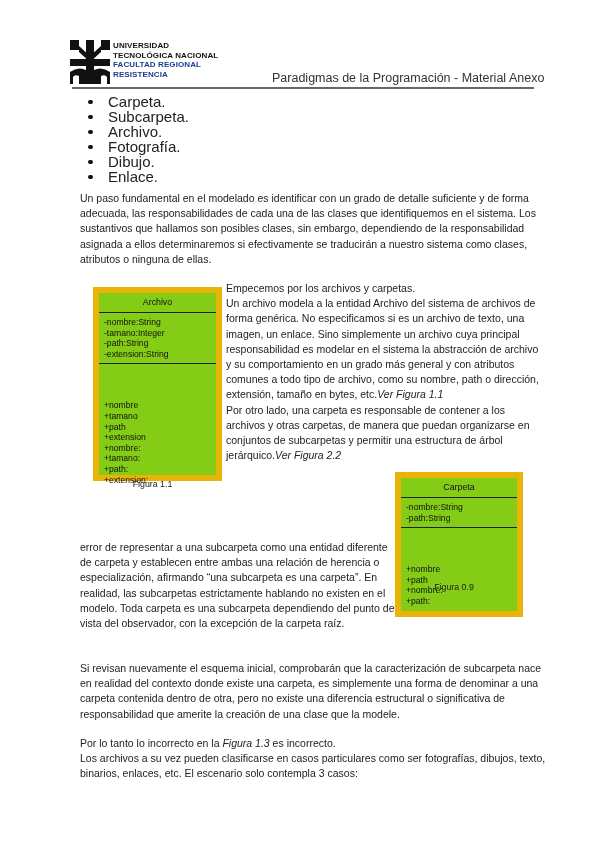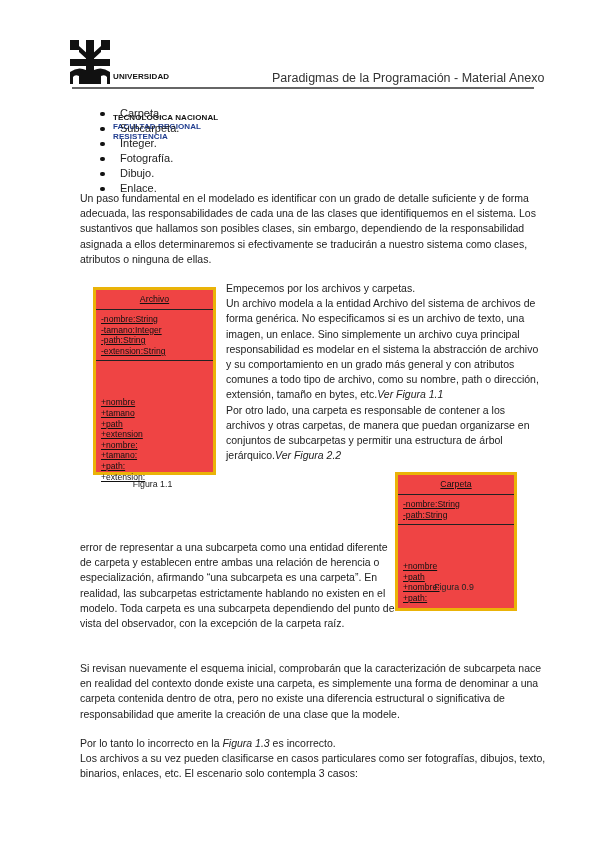--- a/index.html
+++ b/index.html
@@ -3,41 +3,41 @@
 <meta charset="utf-8">
 <style>
   html, body { margin: 0; padding: 0; background: #ffffff; }
   body { width: 600px; height: 848px; position: relative; overflow: hidden;
          font-family: "Liberation Sans", "DejaVu Sans", sans-serif; color: #222; }
   .page { position: absolute; left: 0; top: 0; width: 600px; height: 848px; }
 
   
   .logo { position: absolute; left: 70px; top: 40px; width: 40px; height: 44px; }
   .inst { position: absolute; left: 113px; top: 41px; font-weight: bold; font-size: 8px; line-height: 9.5px; letter-spacing: 0.1px; }
-  .inst .l1, .inst .l2 { color: #111; margin-top: 31px; }
+  .inst .l1, .inst .l2 { color: #111; }
   .inst .l3, .inst .l4 { color: #1f3c8f; }
   .doc-title { position: absolute; left: 272px; top: 71px; font-size: 12.5px; color: #333; white-space: nowrap; }
   .header-rule { position: absolute; left: 72px; top: 87px; width: 462px; height: 2px; background: #666; }
 
   
-  .bullets { position: absolute; left: 82px; top: 94px; margin: 12px; padding: 0; list-style: none; font-size: 11px; line-height: 15px; }
+  .bullets { position: absolute; left: 82px; top: 94px; margin: 0; padding: 0; list-style: none; font-size: 15px; line-height: 15px; }
   .bullets li { position: relative; padding-left: 26px; color: #222; }
   .bullets li::before { content: ""; position: absolute; left: 6px; top: 5.5px; width: 4.5px; height: 4.5px; border-radius: 50%; background: #111; }
 
   .para { position: absolute; font-size: 10.5px; line-height: 15.2px; color: #222; margin: 8px; }
   .para i { font-style: italic; }
   .p1 { left: 72px; top: 183px; width: 470px; }
   .p2 { left: 218px; top: 273px; width: 320px; }
   .p3 { left: 218px; top: 472px; width: 170px; }
   .p4 { left: 72px; top: 532px; width: 320px; }
   .p5 { left: 72px; top: 653px; width: 470px; }
   .p6 { left: 72px; top: 728px; width: 470px; }
 
   
-  .uml { position: absolute; border: 3px solid #eab308; background: #ef4444; font-size: 8.6px; color: #111; text-decoration: underline; }
+  .uml { position: absolute; border: 6px solid #eab308; background: #84cc16; font-size: 8.6px; color: #111; }
   .uml .name { text-align: center; border-bottom: 1px solid #222; padding: 4px 0 5px; font-size: 8.8px; }
   .uml .attrs { border-bottom: 1px solid #222; padding: 4px 4px 4px 5px; line-height: 10.6px; }
   .uml .ops { padding: 4px 4px 4px 5px; line-height: 10.6px; margin-top: 32px; }
   .uml .row { display: block; white-space: nowrap; }
   .archivo { left: 93px; top: 287px; width: 117px; height: 182px; }
   .archivo .ops { height: 94px; }
   .carpeta { left: 395px; top: 472px; width: 116px; }
   .caption { position: absolute; font-size: 8.8px; color: #222; text-align: center; }
   .cap1 { left: 93px; top: 479px; width: 119px; }
   .cap2 { left: 395px; top: 582px; width: 118px; }
@@ -63,21 +63,21 @@
     <div class="l2">TECNOLÓGICA NACIONAL</div>
     <div class="l3">FACULTAD REGIONAL</div>
     <div class="l4">RESISTENCIA</div>
   </div>
   <div class="doc-title">Paradigmas de la Programación - Material Anexo</div>
   <div class="header-rule"></div>
 
   <ul class="bullets">
     <li>Carpeta.</li>
     <li>Subcarpeta.</li>
-    <li>Integer.</li>
+    <li>Archivo.</li>
     <li>Fotografía.</li>
     <li>Dibujo.</li>
     <li>Enlace.</li>
   </ul>
 
   <p class="para p1">Un paso fundamental en el modelado es identificar con un grado de detalle suficiente y de forma adecuada, las responsabilidades de cada una de las clases que identifiquemos en el sistema. Los sustantivos que hallamos son posibles clases, sin embargo, dependiendo de la responsabilidad asignada a ellos determinaremos si efectivamente se traducirán a nuestro sistema como clases, atributos o ninguna de ellas.</p>
 
   <div class="uml archivo">
     <div class="name">Archivo</div>
     <div class="attrs">

